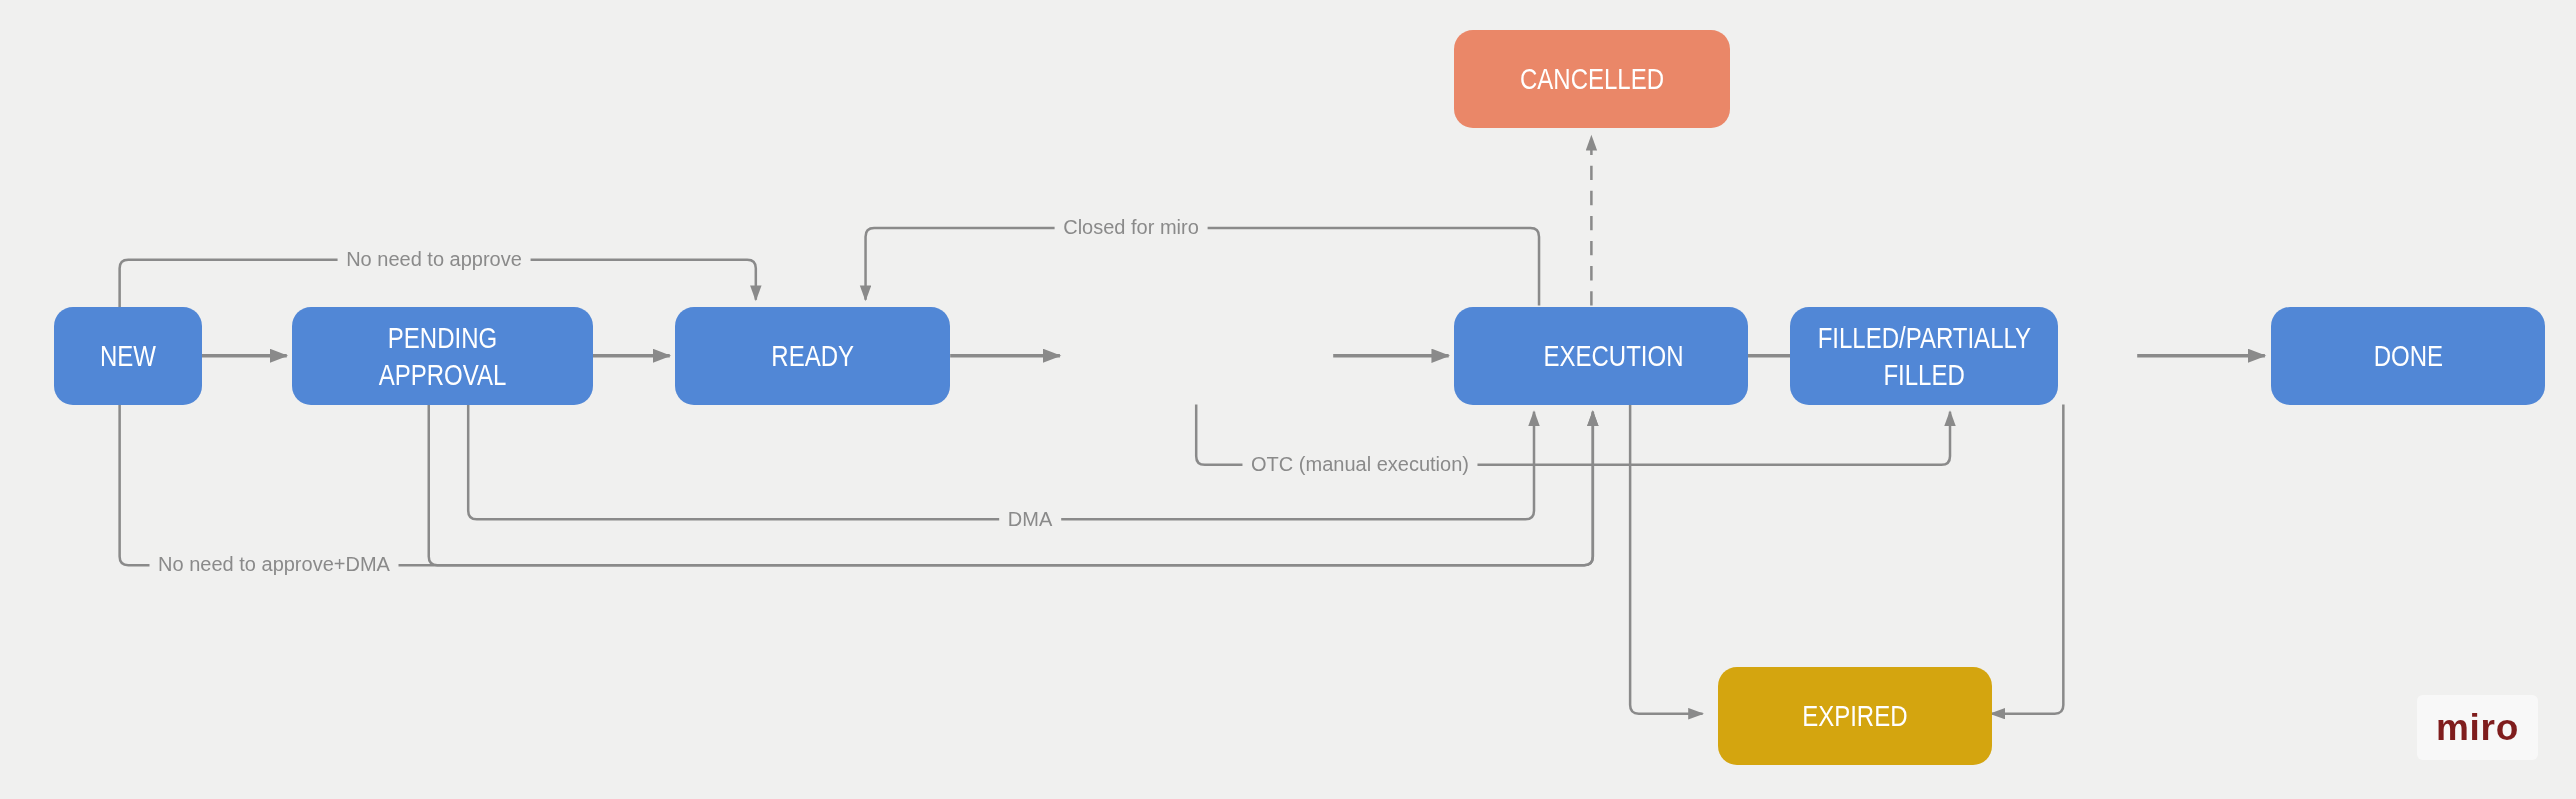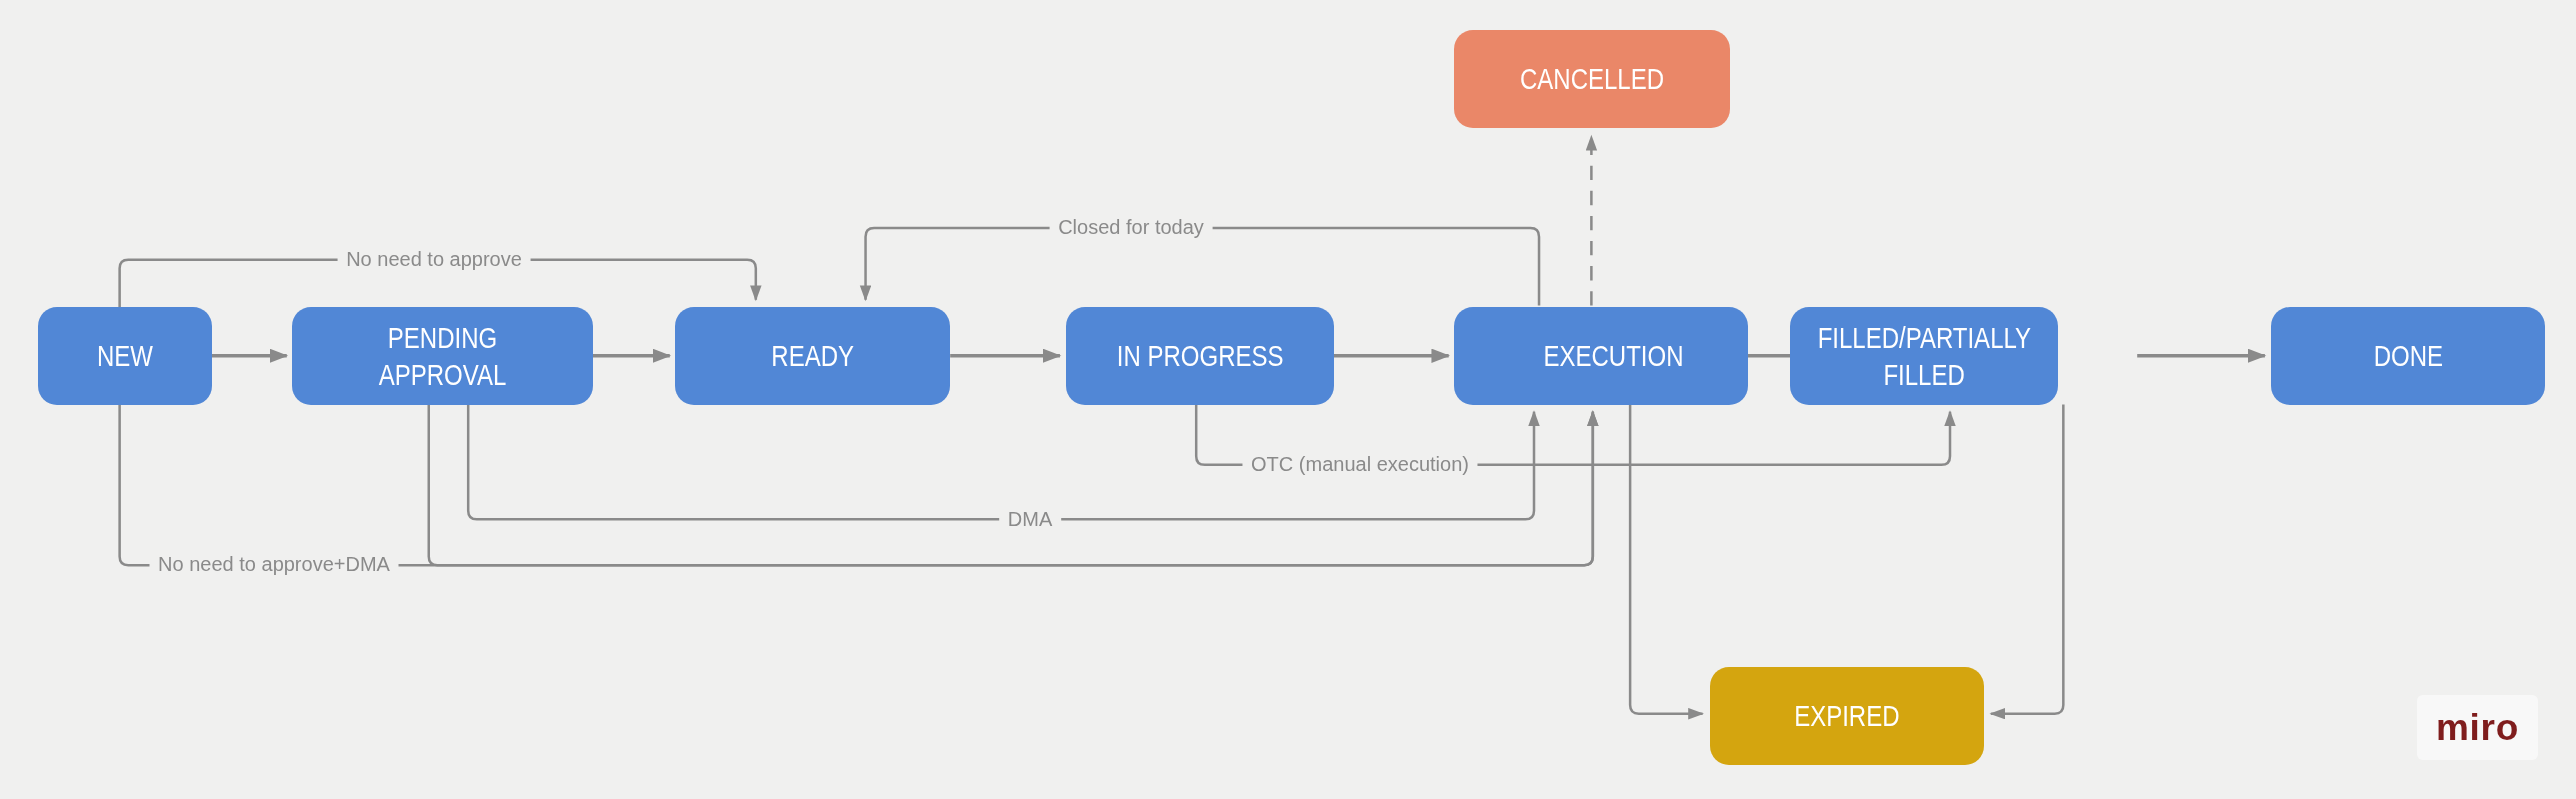--- a/index.html
+++ b/index.html
@@ -16,21 +16,21 @@
     display:flex;align-items:center;justify-content:center;
     border-radius:19px;
     color:#ffffff;
     font-size:30px;
     text-align:center;
     line-height:1.25;
   }
   .node > span{display:inline-block;transform:scaleX(0.8);white-space:pre-line;}
   .node.blue{background:#5187d6;}
   .node.red{background:#ea8768;}
-  .node.yellow{background:#d4a50f;}
+  .node.yellow{background:#d4a50f;margin-left:8px;}
   .edge-label{
     position:absolute;z-index:3;
     transform:translate(-50%,-50%);
     background:#f0f0ef;
     color:#8a8a8a;
     font-size:20px;
     padding:1.4px 8.6px;
     white-space:nowrap;
   }
   .watermark{
@@ -77,35 +77,32 @@
 
     <path d="M 166 564 L 166 776 Q 166 788 178 788 L 2208 788 Q 2220 788 2220 776 L 2220 574" stroke="#8a8a8a" stroke-width="3.5" fill="none" marker-end="url(#arrowSmall)"></path>
 
     <path d="M 597 564 L 597 776 Q 597 788 609 788 L 2208 788 Q 2220 788 2220 776 L 2220 574" stroke="#8a8a8a" stroke-width="3.5" fill="none" marker-end="url(#arrowSmall)"></path>
 
     <path d="M 2272 564 L 2272 983 Q 2272 995 2284 995 L 2373 995" stroke="#8a8a8a" stroke-width="3.5" fill="none" marker-end="url(#arrowSmall)"></path>
 
     <path d="M 2876 564 L 2876 983 Q 2876 995 2864 995 L 2775 995" stroke="#8a8a8a" stroke-width="3.5" fill="none" marker-end="url(#arrowSmall)"></path>
   </svg>
 
-  <div class="node blue" style="left:38px;top:307px;width:174px;height:98px;">
+  <div class="node blue" style="left:54px;top:307px;width:148px;height:98px;">
     <span>NEW</span>
   </div>
 
   <div class="node blue" style="left:292px;top:307px;width:301px;height:98px;">
     <span>PENDING APPROVAL</span>
   </div>
 
   <div class="node blue" style="left:675px;top:307px;width:275px;height:98px;">
     <span>READY</span>
   </div>
 
-  <div class="node blue" style="left:1066px;top:307px;width:268px;height:98px;">
-    <span>IN PROGRESS</span>
-  </div>
 
   <div class="node blue" style="left:1454px;top:307px;width:268px;height:98px;padding-left:26px;">
     <span>EXECUTION</span>
   </div>
 
   <div class="node blue" style="left:1790px;top:307px;width:268px;height:98px;padding:0 14.4px;box-sizing:border-box;">
     <span>FILLED/PARTIALLY FILLED</span>
   </div>
 
   <div class="node blue" style="left:2271px;top:307px;width:274px;height:98px;">
@@ -115,21 +112,21 @@
   <div class="node red" style="left:1454px;top:30px;width:276px;height:98px;">
     <span>CANCELLED</span>
   </div>
 
   <div class="node yellow" style="left:1710px;top:667px;width:274px;height:98px;">
     <span>EXPIRED</span>
   </div>
 
   <div class="edge-label" style="left:434px;top:260px;">No need to approve</div>
 
-  <div class="edge-label" style="left:1131px;top:228px;">Closed for today</div>
+  <div class="edge-label" style="left:1131px;top:228px;">Closed for miro</div>
 
   <div class="edge-label" style="left:1360px;top:465px;">OTC (manual execution)</div>
 
   <div class="edge-label" style="left:1030px;top:520px;">DMA</div>
 
   <div class="edge-label" style="left:274px;top:565px;">No need to approve+DMA</div>
 
   <div class="watermark">
     <span>miro</span>
   </div>

